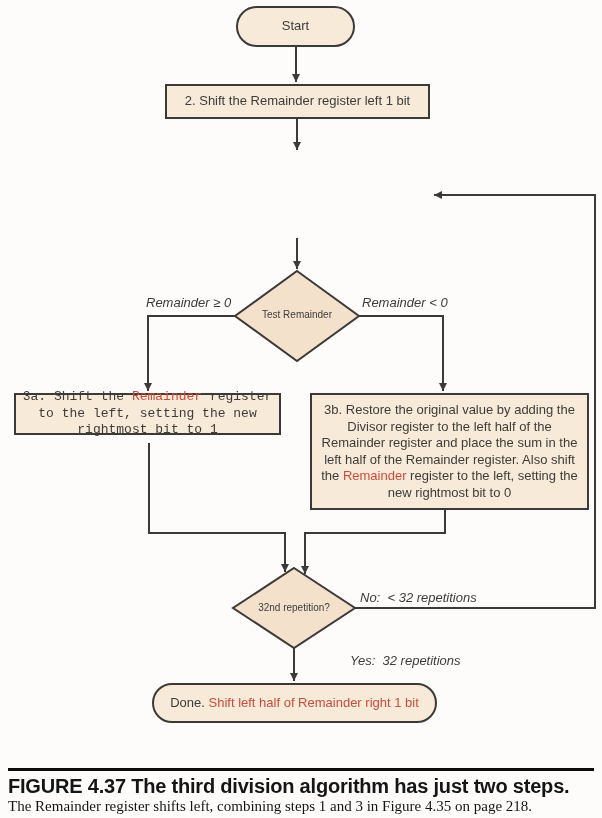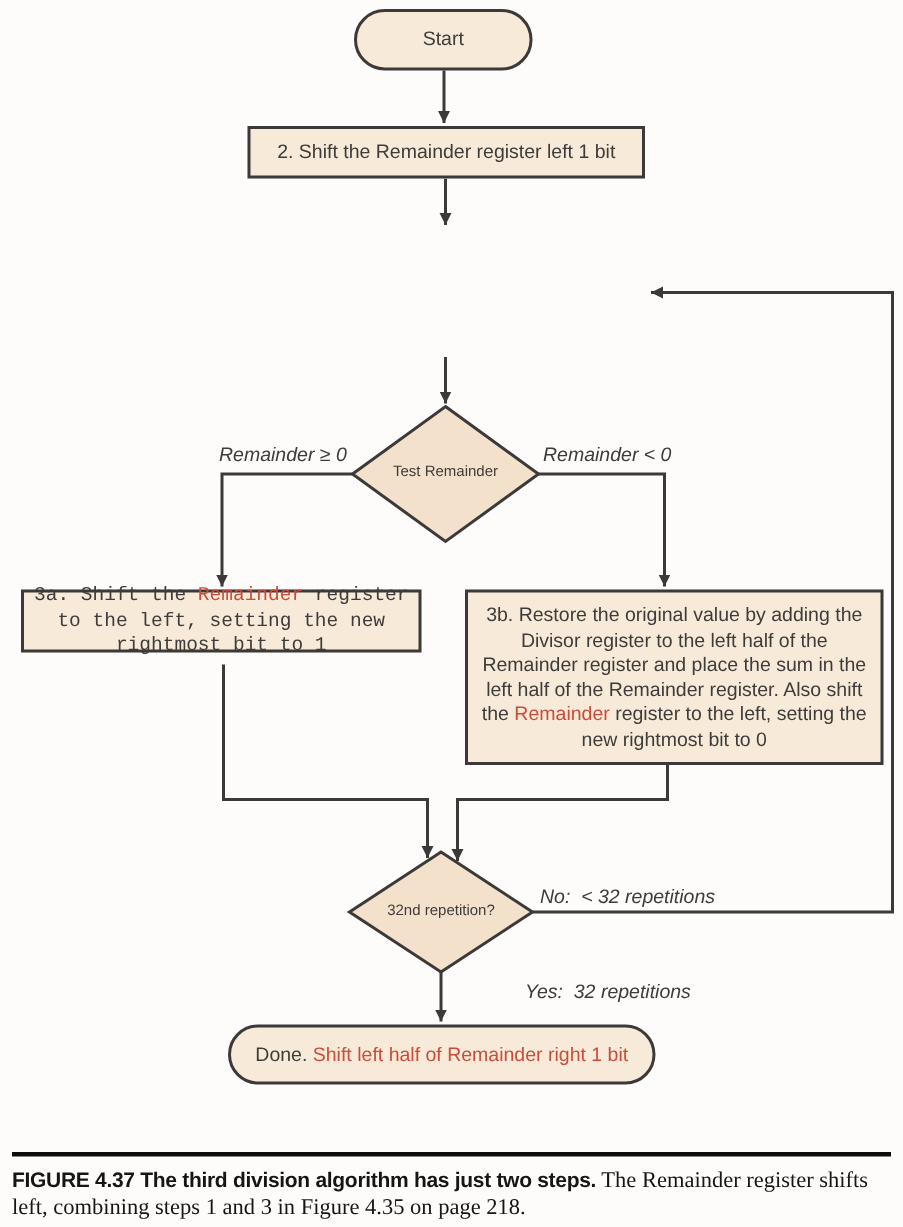--- a/index.html
+++ b/index.html
@@ -28,21 +28,21 @@
   }
   .dlabel{
     position:absolute;font-size:10px;line-height:14px;text-align:center;color:var(--text);
   }
   .red{color:var(--accent-red);}
   .rule{position:absolute;left:8px;top:768px;width:586px;height:3px;background:#0d0d0d;}
   .caption{
     position:absolute;left:8px;top:777px;width:588px;
     font-family:"Liberation Serif",serif;font-size:15px;line-height:18px;color:var(--caption-text);
   }
-  .caption b{font-family:"Liberation Sans",sans-serif;font-size:14px;letter-spacing:-0.2px;}
+  .caption b{font-family:"Liberation Sans",sans-serif;font-size:20px;letter-spacing:-0.2px;}
 </style>
 </head>
 <body>
 
 <div class="page">
 
   <svg class="flow-svg" viewBox="0 0 602 818" xmlns="http://www.w3.org/2000/svg">
     <defs>
       <marker id="arrow" markerWidth="9" markerHeight="9" refX="8" refY="4" orient="auto" markerUnits="userSpaceOnUse">
         <path d="M0,0 L8,4 L0,8 Z" style="fill:var(--stroke,#3b3a38)"></path>

